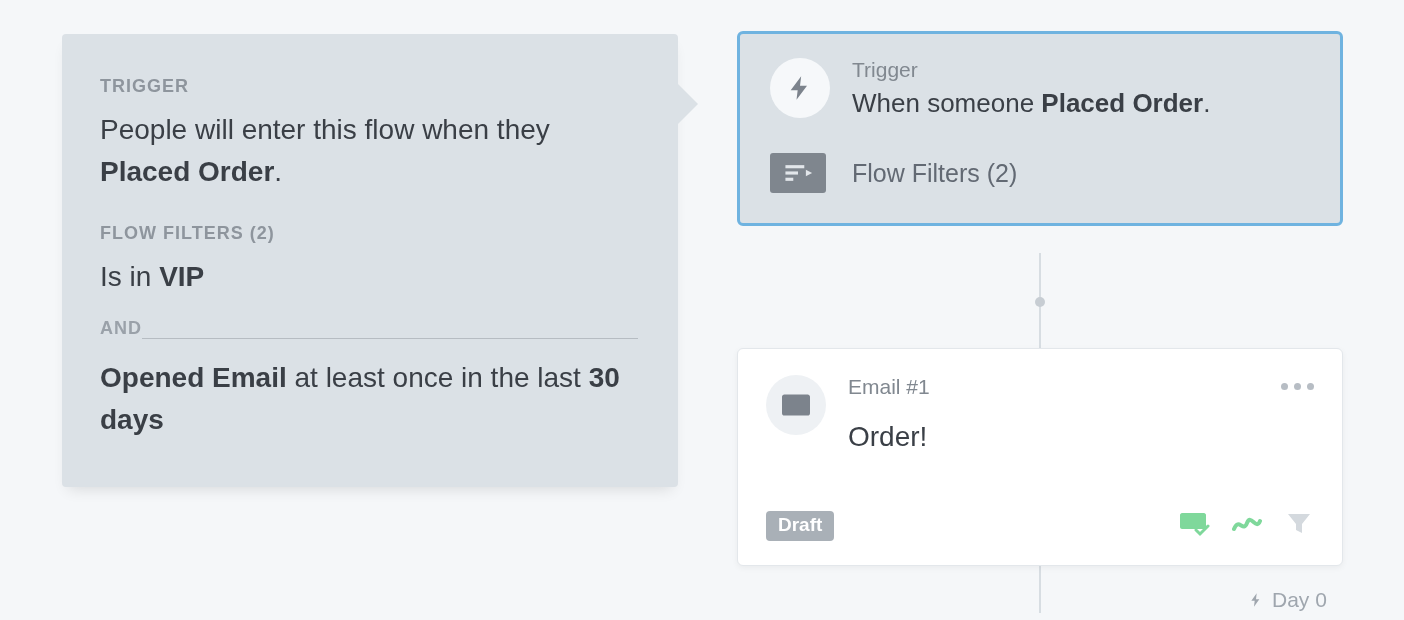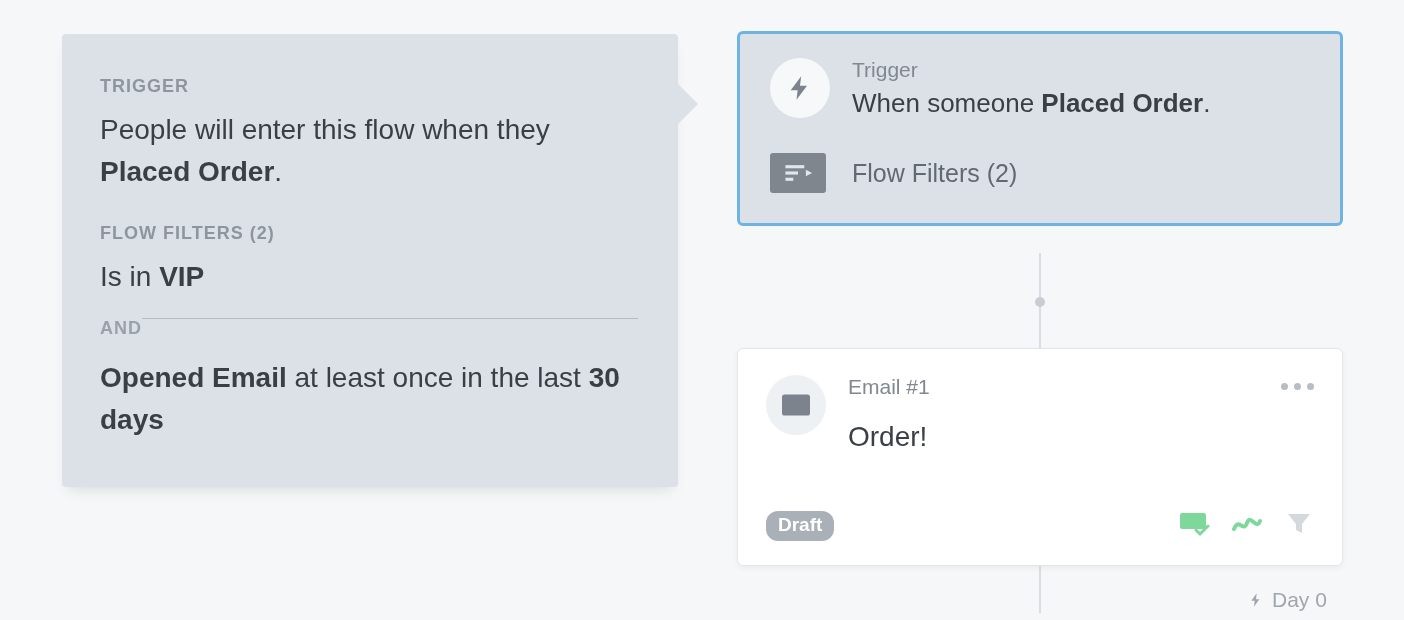--- a/index.html
+++ b/index.html
@@ -60,21 +60,21 @@
 
   .filter-line {
     font-size: 28px;
     line-height: 1.5;
     color: #3a3f46;
   }
   .filter-line .bold { font-weight: 700; }
 
   .and-divider {
     display: flex;
-    align-items: flex-start;
+    align-items: flex-end;
     margin: 20px 0 18px 0;
     gap: 0;
   }
   .and-divider .and-text {
     font-size: 18px;
     font-weight: 700;
     letter-spacing: 1px;
     color: #9aa1a9;
   }
   .and-divider .rule {
@@ -217,21 +217,21 @@
     align-items: center;
     justify-content: space-between;
     margin-top: 58px;
   }
   .draft-badge {
     background: #a9b0b7;
     color: #ffffff;
     font-size: 19px;
     font-weight: 600;
     padding: 3px 12px 5px 12px;
-    border-radius: 12px;
+    border-radius: 4px;
   }
   .status-icons {
     display: flex;
     align-items: center;
     gap: 22px;
   }
   .status-icons svg { width: 30px; height: 26px; }
 
   .day-marker {
     position: absolute;

